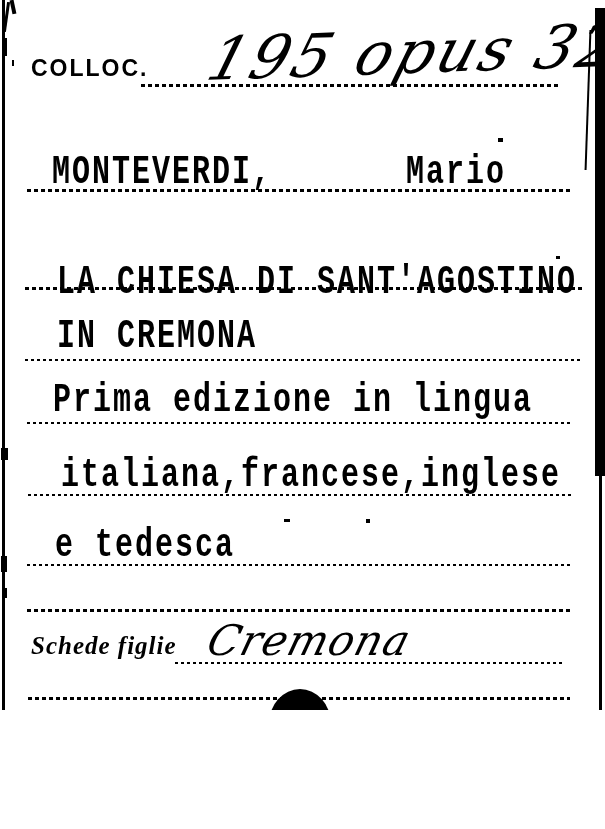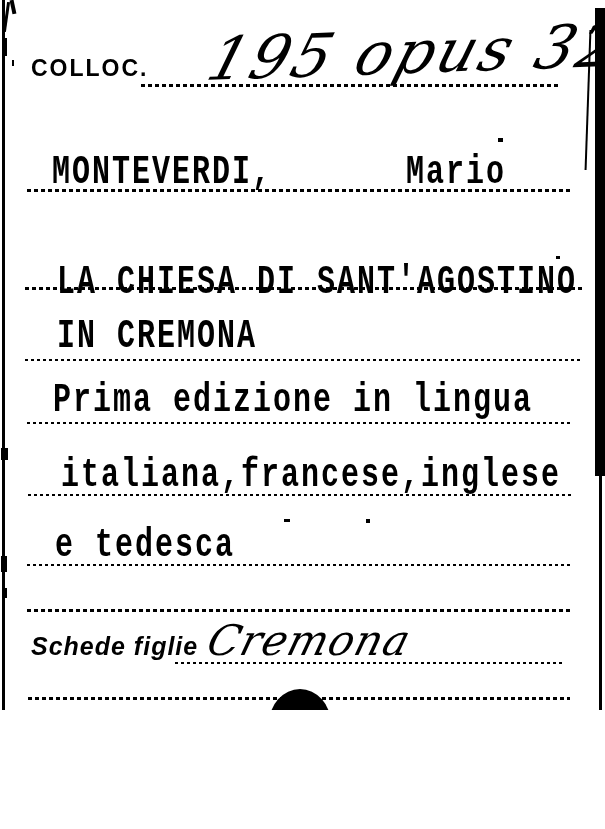--- a/index.html
+++ b/index.html
@@ -44,21 +44,21 @@
   .form-label {
     position: absolute;
     font-family: "Liberation Sans", sans-serif;
     font-weight: 600;
     font-size: 23px;
     letter-spacing: 2px;
     color: #000;
     white-space: pre;
   }
   .form-label.serif-italic {
-    font-family: Liberation Sans, sans-serif;
+    font-family: Liberation Serif, serif;
     font-style: italic;
     font-weight: 700;
     font-size: 25px;
     letter-spacing: 1px;
   }
   
   .hand {
     position: absolute;
     font-family: "DejaVu Serif", serif;
     font-style: italic;

